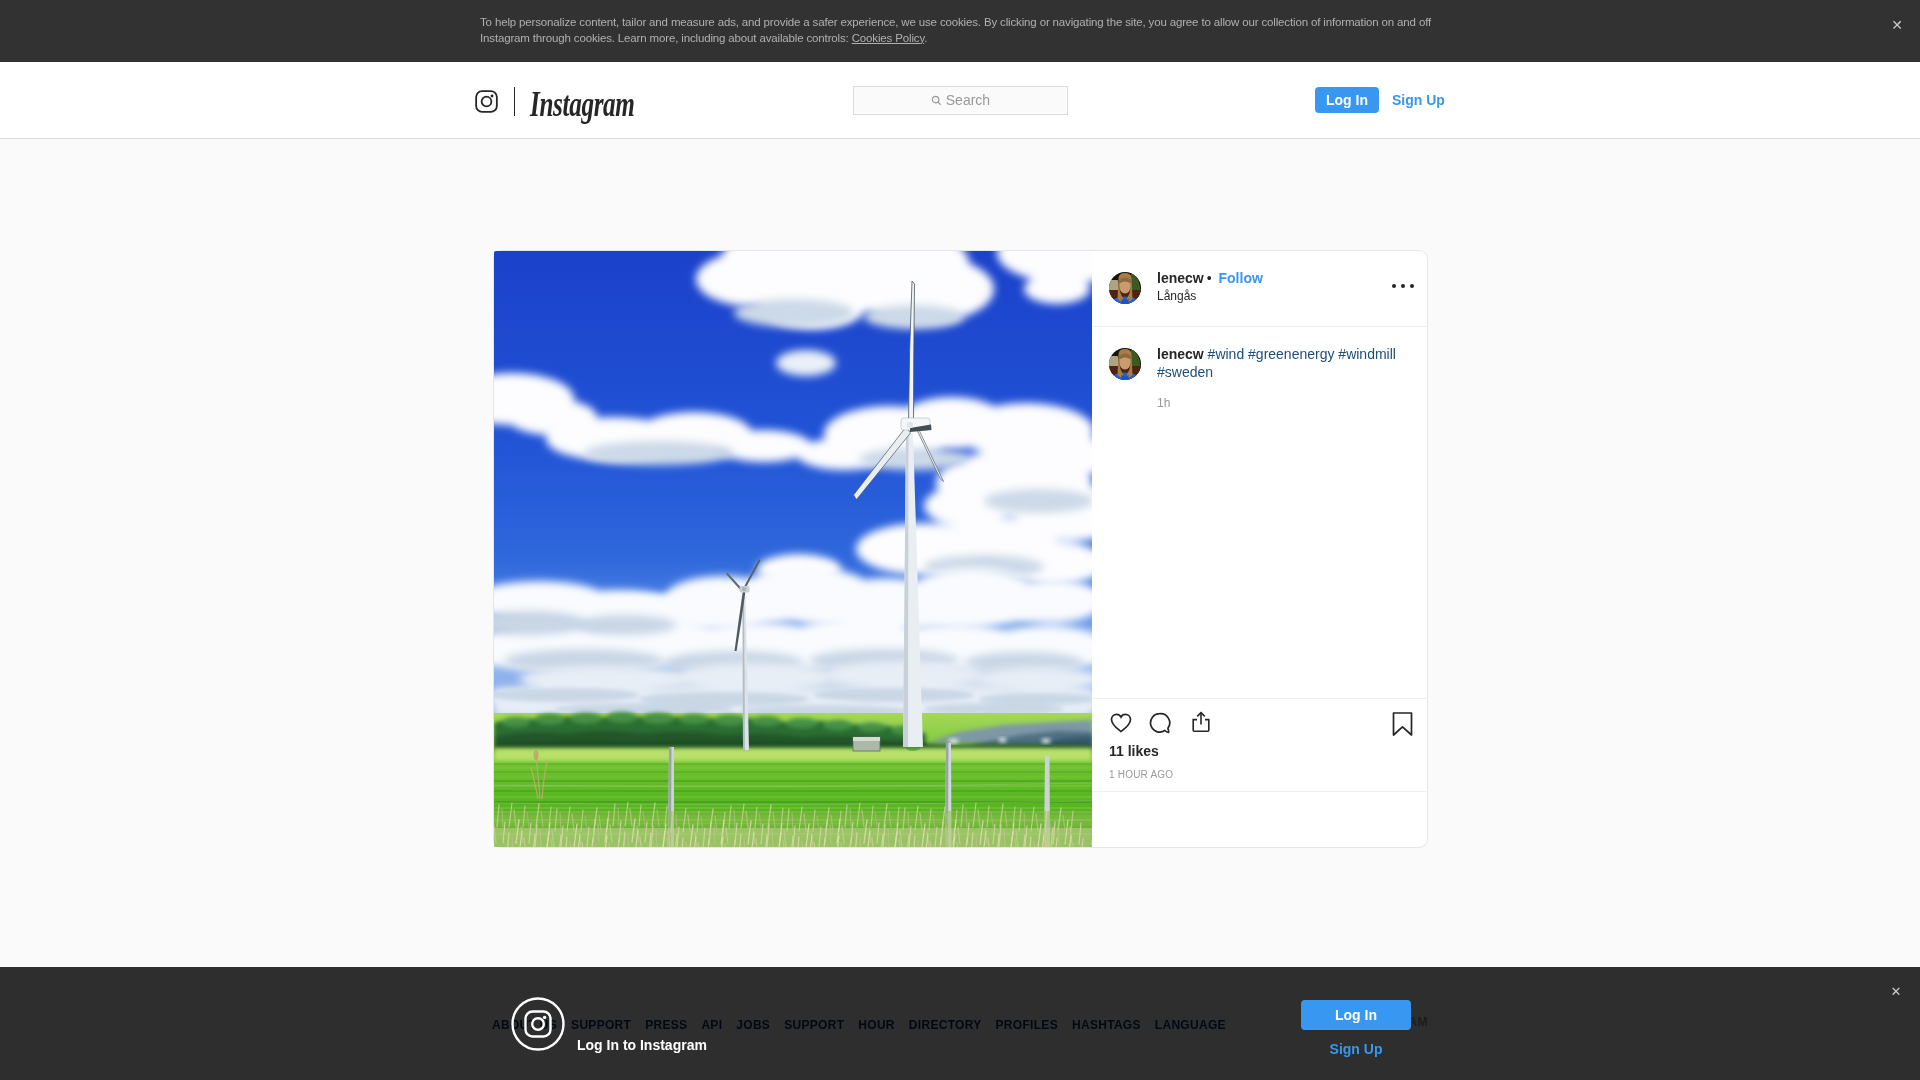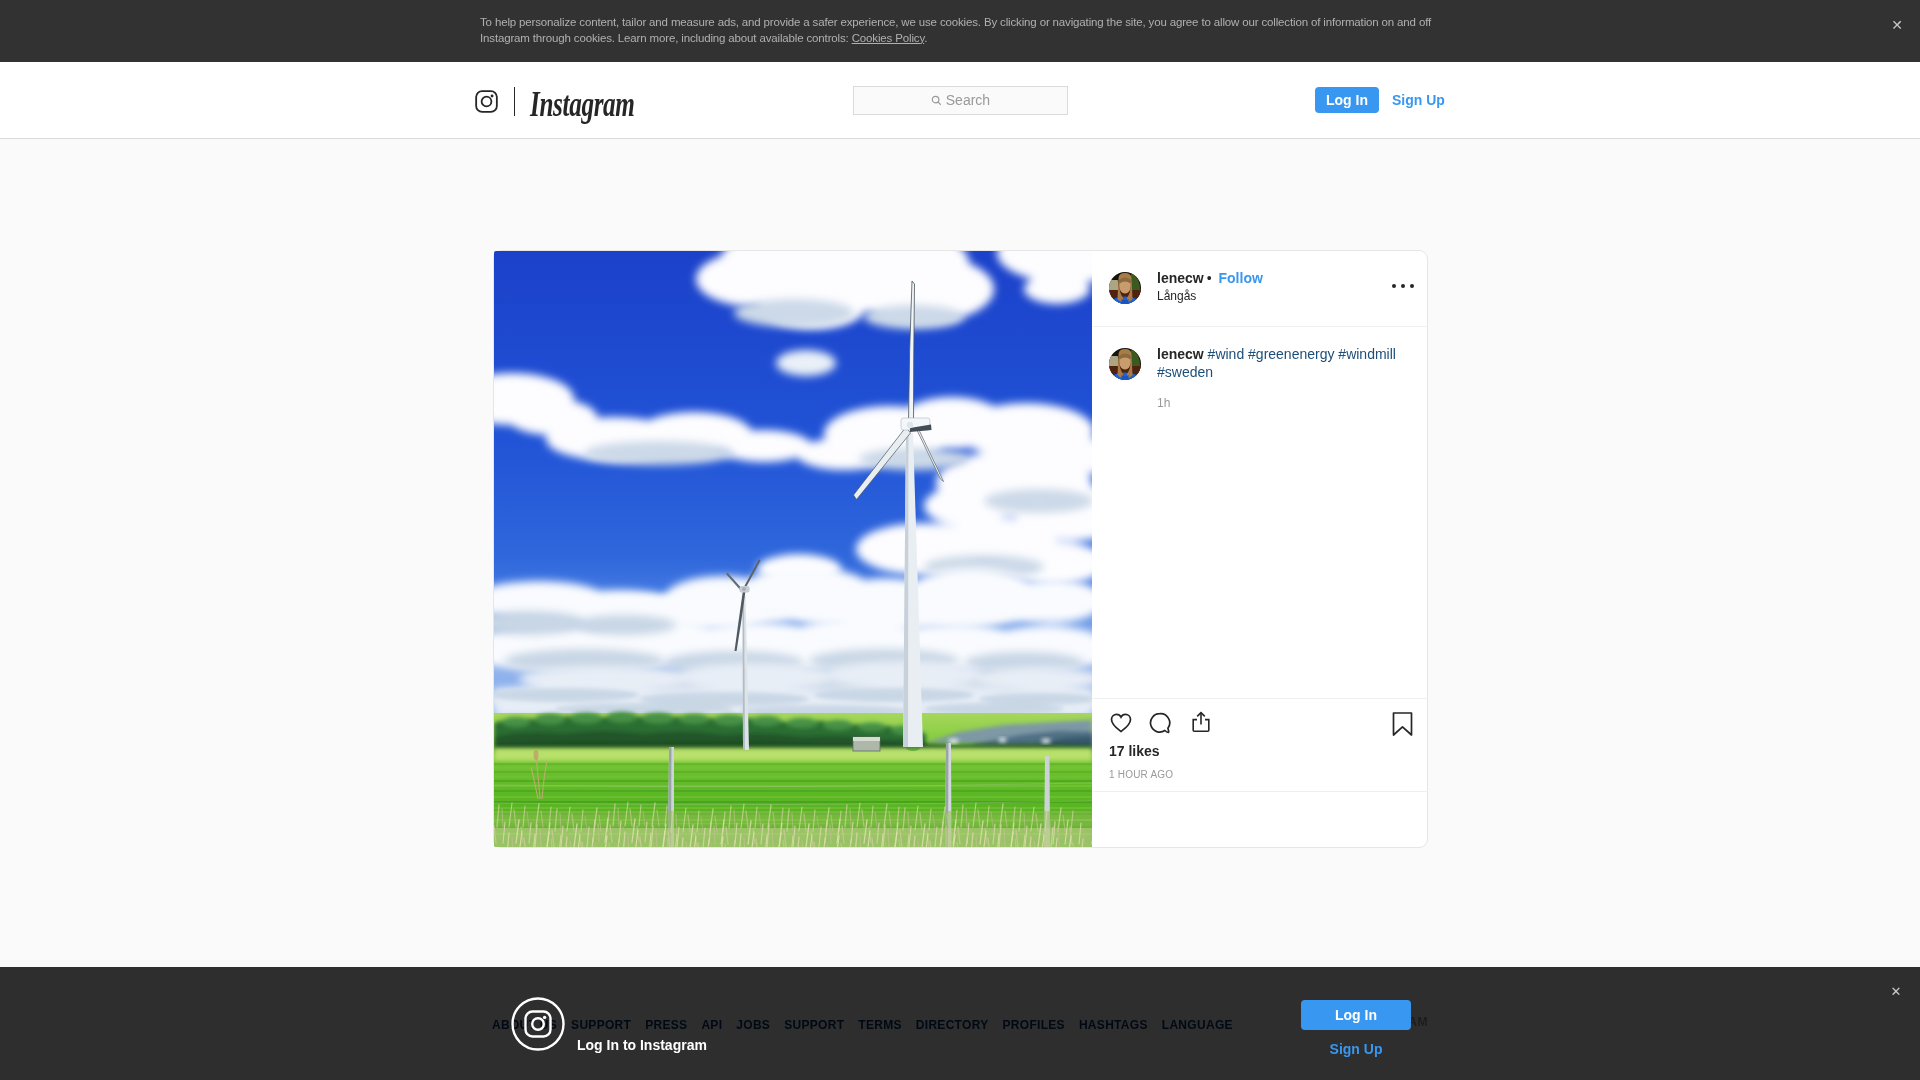--- a/index.html
+++ b/index.html
@@ -51,21 +51,21 @@
 #ovl .t2 { position:absolute; left:577px; top:60px; font-size:14px; color:#f5f5f5; }
 #ovl .btn { position:absolute; left:1301px; top:33px; width:110px; height:30px; background:#3897f0; border-radius:4px; color:#fff; font-size:14px; font-weight:bold; text-align:center; line-height:30px; }
 #ovl .su { position:absolute; left:1301px; top:74px; width:110px; text-align:center; color:#3897f0; font-size:14px; font-weight:bold; }
 #ovl .x { position:absolute; left:1885px; top:14px; width:22px; height:22px; color:#ccc; font-size:13px; line-height:22px; text-align:center; }
 </style>
 </head>
 <body>
 
 <div id="foot">
   <div class="links">
-    <span>ABOUT US</span><span>SUPPORT</span><span>PRESS</span><span>API</span><span>JOBS</span><span>SUPPORT</span><span>TERMS</span><span>DIRECTORY</span><span>PROFILES</span><span>HASHTAGS</span><span style="margin-right:8px">LANGUAGE</span>
+    <span>ABOUT US</span><span>SUPPORT</span><span>PRESS</span><span>API</span><span>JOBS</span><span>SUPPORT</span><span>HOUR</span><span>DIRECTORY</span><span>PROFILES</span><span>HASHTAGS</span><span style="margin-right:8px">LANGUAGE</span>
   </div>
   <div class="cr">© 2018 INSTAGRAM</div>
 </div>
 
 <div id="cookie">
   <p>To help personalize content, tailor and measure ads, and provide a safer experience, we use cookies. By clicking or navigating the site, you agree to allow our collection of information on and off<br>Instagram through cookies. Learn more, including about available controls: <a>Cookies Policy</a>.</p>
   <div class="x">✕</div>
 </div>
 
 <div id="hdr">
@@ -381,21 +381,21 @@
           <path d="M11.7 2.7 A9.2 9.2 0 1 0 16.9 19.5 C17.6 20.2 19.7 21.5 20.6 21.3 C21.2 21 20.2 18.6 19.9 17.3 A9.2 9.2 0 0 0 11.7 2.7 Z" fill="none" stroke="#262626" stroke-width="1.7" stroke-linejoin="round"></path>
         </svg>
       <svg style="position:absolute;left:96px;top:11px;" width="24" height="24" viewBox="0 0 24 24" fill="none" stroke="#262626" stroke-width="1.6">
           <path d="M8 9.6 H4.2 V20.2 Q4.2 21.2 5.2 21.2 H18.8 Q19.8 21.2 19.8 20.2 V9.6 H16"></path>
           <path d="M12 14.5 V2.8"></path>
           <path d="M8.2 6.4 L12 2.6 L15.8 6.4"></path>
         </svg>
       <svg style="position:absolute;right:15px;top:13px;" width="21" height="24" viewBox="0 0 21 24" fill="none" stroke="#262626" stroke-width="1.7">
           <path d="M1.5 1 H19.5 V23 L10.5 14.8 L1.5 23 Z" stroke-linejoin="round"></path>
         </svg>
-      <div id="likes">17 likes</div>
+      <div id="likes">11 likes</div>
       <div id="ago">1 HOUR AGO</div>
     </div>
   </div>
 </div>
 
 <div id="ovl">
   <svg class="circ" width="54" height="54" viewBox="0 0 54 54">
       <circle cx="27" cy="27" r="25.5" fill="none" stroke="#fff" stroke-width="2.4"></circle>
       <rect x="14.5" y="14.5" width="25" height="25" rx="7" fill="none" stroke="#fff" stroke-width="2.4"></rect>
       <circle cx="27" cy="27" r="5.8" fill="none" stroke="#fff" stroke-width="2.4"></circle>

